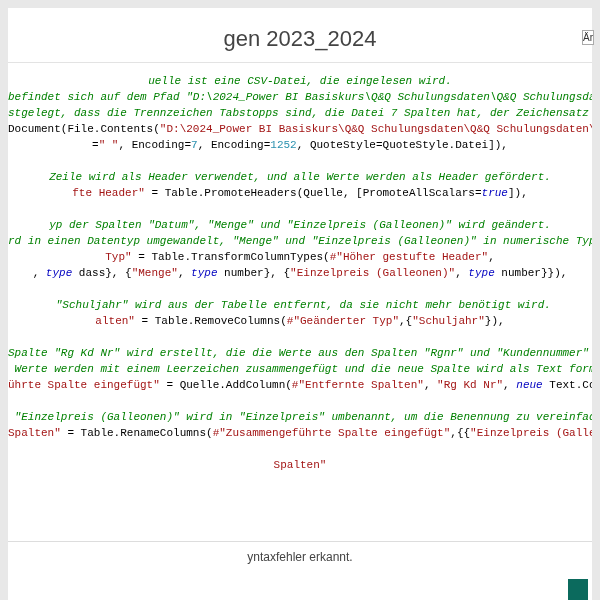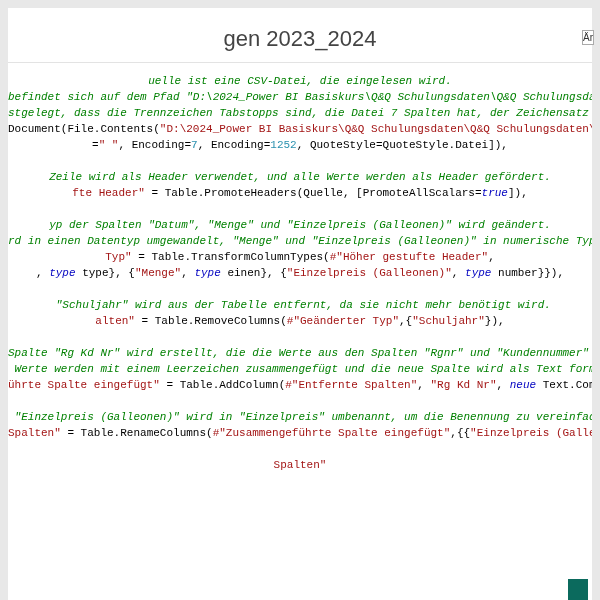--- a/index.html
+++ b/index.html
@@ -87,31 +87,34 @@
 <span class="g">stgelegt, dass die Trennzeichen Tabstopps sind, die Datei 7 Spalten hat, der Zeichensatz 1252 ist und ke</span>
 <span>Document(File.Contents(</span><span class="r">"D:\2024_Power BI Basiskurs\Q&amp;Q Schulungsdaten\Q&amp;Q Schulungsdaten\Rechnungen\Rech</span>
 <span>=</span><span class="r">" "</span><span>, Encoding=</span><span class="t">7</span><span>, Encoding=</span><span class="t">1252</span><span>, QuoteStyle=QuoteStyle.Datei]),</span>
 
 <span class="g">Zeile wird als Header verwendet, und alle Werte werden als Header gefördert.</span>
 <span class="r">fte Header"</span><span> = Table.PromoteHeaders(Quelle, [PromoteAllScalars=</span><span class="b">true</span><span>]),</span>
 
 <span class="g">yp der Spalten "Datum", "Menge" und "Einzelpreis (Galleonen)" wird geändert.</span>
 <span class="g">rd in einen Datentyp umgewandelt, "Menge" und "Einzelpreis (Galleonen)" in numerische Typen.</span>
 <span class="r">Typ"</span><span> = Table.TransformColumnTypes(</span><span class="r">#"Höher gestufte Header"</span><span>,</span>
-<span>, </span><span class="b">type</span><span> type}, {</span><span class="r">"Menge"</span><span>, </span><span class="b">type</span><span> einen}, {</span><span class="r">"Einzelpreis (Galleonen)"</span><span>, </span><span class="b">type</span><span> number}}),</span>
+<span>, </span><span class="b">type</span><span> dass}, {</span><span class="r">"Menge"</span><span>, </span><span class="b">type</span><span> number}, {</span><span class="r">"Einzelpreis (Galleonen)"</span><span>, </span><span class="b">type</span><span> number}}),</span>
 
 <span class="g"> "Schuljahr" wird aus der Tabelle entfernt, da sie nicht mehr benötigt wird.</span>
 <span class="r">alten"</span><span> = Table.RemoveColumns(</span><span class="r">#"Geänderter Typ"</span><span>,{</span><span class="r">"Schuljahr"</span><span>}),</span>
 
 <span class="g">Spalte "Rg Kd Nr" wird erstellt, die die Werte aus den Spalten "Rgnr" und "Kundennummer" kombiniert.</span>
 <span class="g"> Werte werden mit einem Leerzeichen zusammengefügt und die neue Spalte wird als Text formatiert.</span>
-<span class="r">ührte Spalte eingefügt"</span><span> = Table.AddColumn(</span><span class="r">#"Entfernte Spalten"</span><span>, </span><span class="r">"Rg Kd Nr"</span><span>, </span><span class="b">neue</span><span> Text.Combine({[Rgnr], [</span>
+<span class="r">ührte Spalte eingefügt"</span><span> = Quelle.AddColumn(</span><span class="r">#"Entfernte Spalten"</span><span>, </span><span class="r">"Rg Kd Nr"</span><span>, </span><span class="b">neue</span><span> Text.Combine({[Rgnr], [</span>
 
 <span class="g"> "Einzelpreis (Galleonen)" wird in "Einzelpreis" umbenannt, um die Benennung zu vereinfachen.</span>
 <span class="r">Spalten"</span><span> = Table.RenameColumns(</span><span class="r">#"Zusammengeführte Spalte eingefügt"</span><span>,{{</span><span class="r">"Einzelpreis (Galleonen)"</span>
 
 <span class="r">Spalten"</span></div>
 
+  <div class="status">
+    <span>yntaxfehler erkannt.</span>
+  </div>
 
   <div class="footer">
     <button class="ok-btn"></button>
   </div>
 </div>
 
 </body></html>

